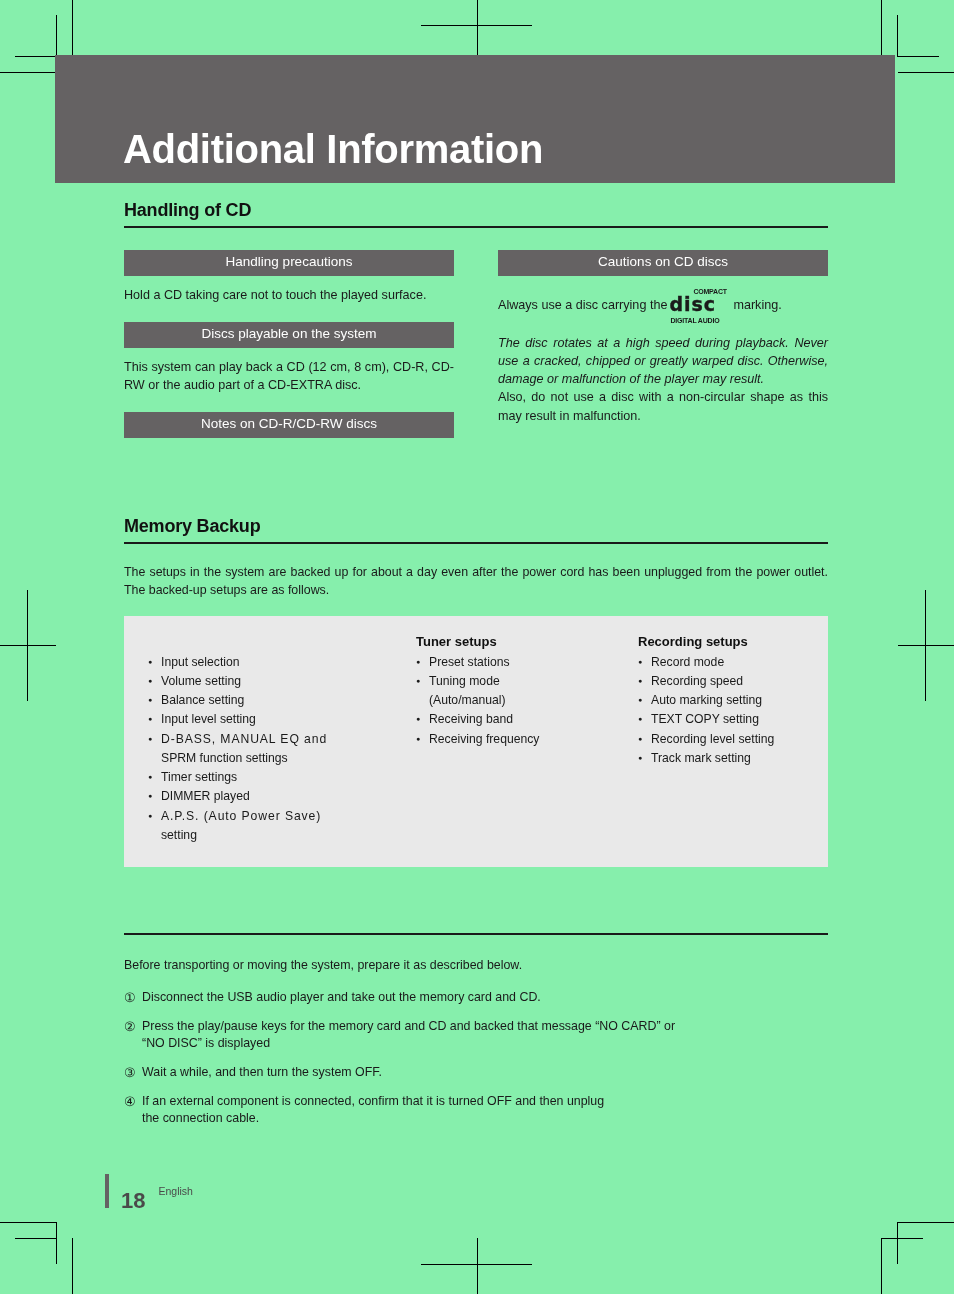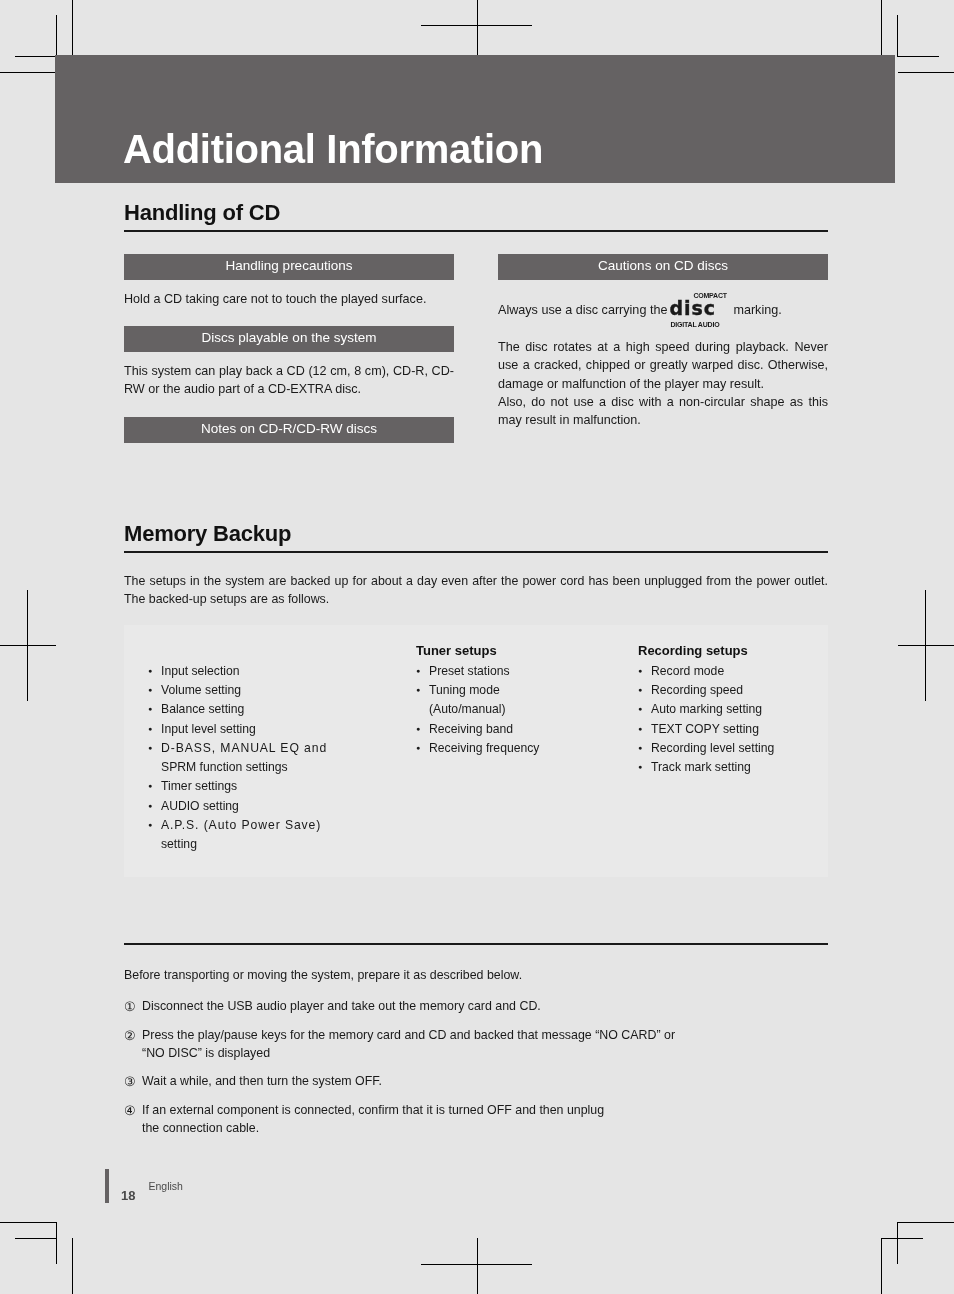--- a/index.html
+++ b/index.html
@@ -8,21 +8,21 @@
     background: #ffffff;
   }
   body {
     font-family: "Liberation Sans", sans-serif;
     color: #1a1a1a;
   }
   #page {
     position: relative;
     width: 954px;
     height: 1294px;
-    background: #e5e5e5;
+    background: #86efac;
     overflow: hidden;
   }
 
   
   .mark {
     position: absolute;
     background: #000000;
   }
   .mark.h { height: 1px; }
   .mark.v { width: 1px; }
@@ -50,21 +50,21 @@
   
   #content {
     position: absolute;
     left: 124px;
     top: 200px;
     width: 704px;
   }
 
   h2.section-title {
     margin: 0;
-    font-size: 22px;
+    font-size: 18px;
     font-weight: bold;
     letter-spacing: -0.2px;
     color: #111111;
     line-height: 1.15;
   }
   .rule {
     height: 2px;
     background: #1a1a1a;
     margin-top: 5px;
     margin-bottom: 0;
@@ -228,21 +228,21 @@
     display: flex;
     align-items: center;
   }
   #footer-bar {
     width: 4px;
     height: 34px;
     background: #656263;
     margin-right: 12px;
   }
   #page-number {
-    font-size: 13px;
+    font-size: 22px;
     font-weight: bold;
     color: #4a4a4a;
     margin-right: 13px;
     margin-top: 20px;
   }
   #footer-lang {
     font-size: 10.5px;
     color: #4a4a4a;
   }
 </style>
@@ -311,21 +311,21 @@
           <div class="cd-logo-line">
             <span>Always use a disc carrying the</span>
             <span class="cd-logo">
               <span class="lg-top">COMPACT</span>
               <span class="lg-mid">disc</span>
               <span class="lg-bot">DIGITAL AUDIO</span>
             </span>
             <span>marking.</span>
           </div>
 
-          <p class="para just" style="">The disc rotates at a high speed during playback. Never use a cracked, chipped or greatly warped disc. Otherwise, damage or malfunction of the player may result.</p>
+          <p class="para just" style="font-style:italic;">The disc rotates at a high speed during playback. Never use a cracked, chipped or greatly warped disc. Otherwise, damage or malfunction of the player may result.</p>
           <p class="para just" style="margin-top:0px;">Also, do not use a disc with a non-circular shape as this may result in malfunction.</p>
         </div>
 
       </div>
     </div>
 
     <div id="memory-section">
       <h2 class="section-title">Memory Backup</h2>
       <div class="rule"></div>
 
@@ -338,21 +338,21 @@
           <ul class="blist">
             <li><span>Input selection</span></li>
             <li><span>Volume setting</span></li>
             <li><span>Balance setting</span></li>
             <li><span>Input level setting</span></li>
             <li>
               <span class="wide-track">D-BASS, MANUAL EQ and</span>
               <span class="cont">SPRM function settings</span>
             </li>
             <li><span>Timer settings</span></li>
-            <li><span>AUDIO setting</span></li>
+            <li><span>DIMMER played</span></li>
             <li>
               <span class="wide-track">A.P.S. (Auto Power Save)</span>
               <span class="cont">setting</span>
             </li>
           </ul>
         </div>
 
         <div class="bcol c2">
           <h3>Tuner setups</h3>
           <ul class="blist">

